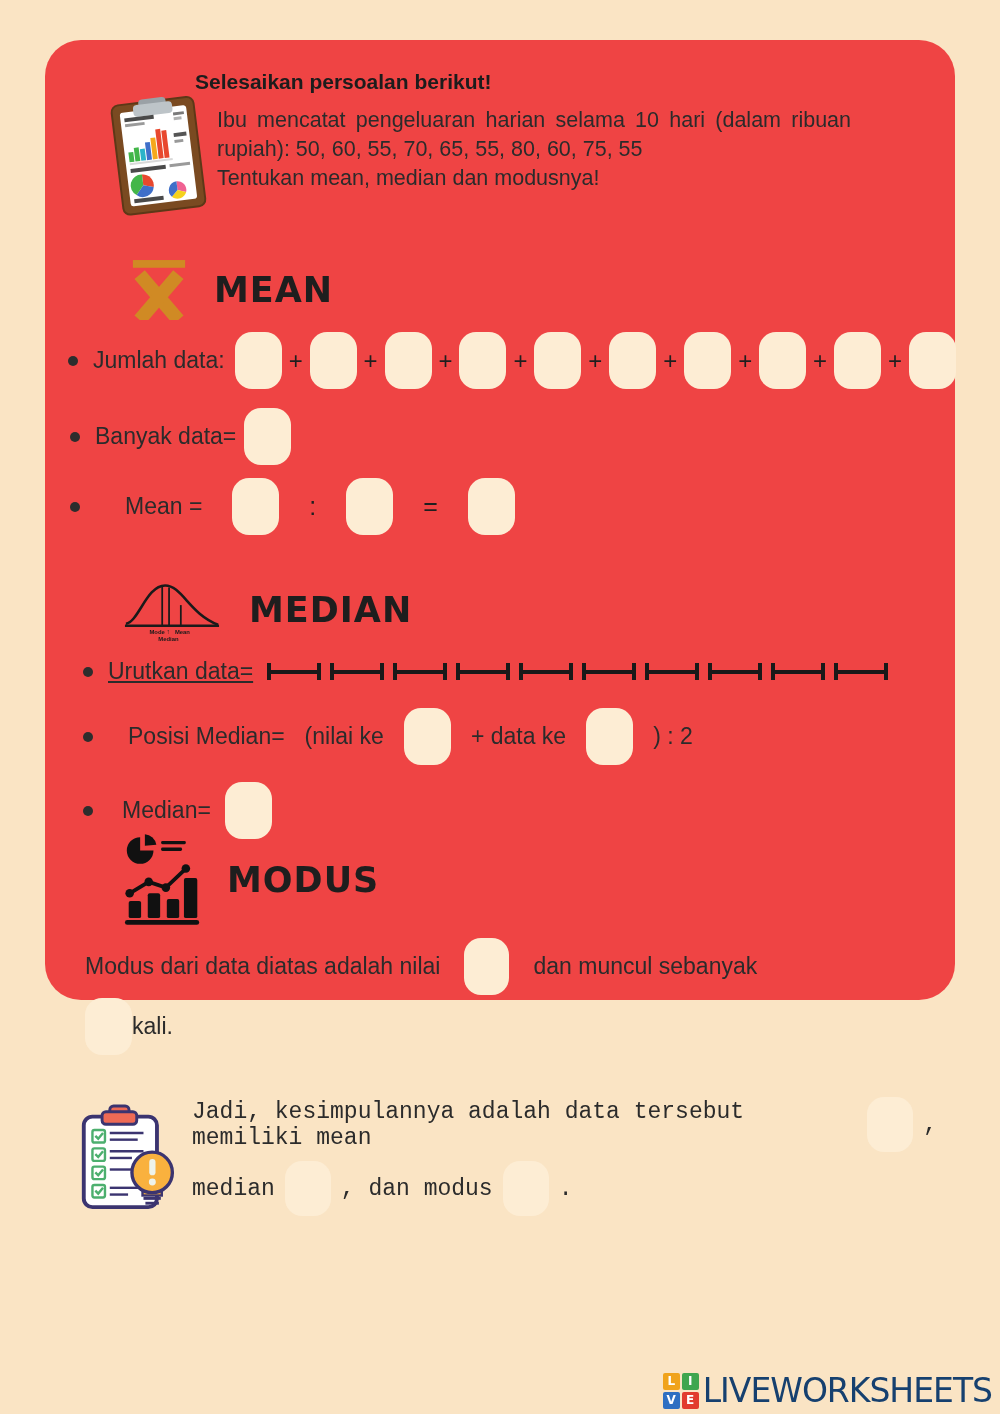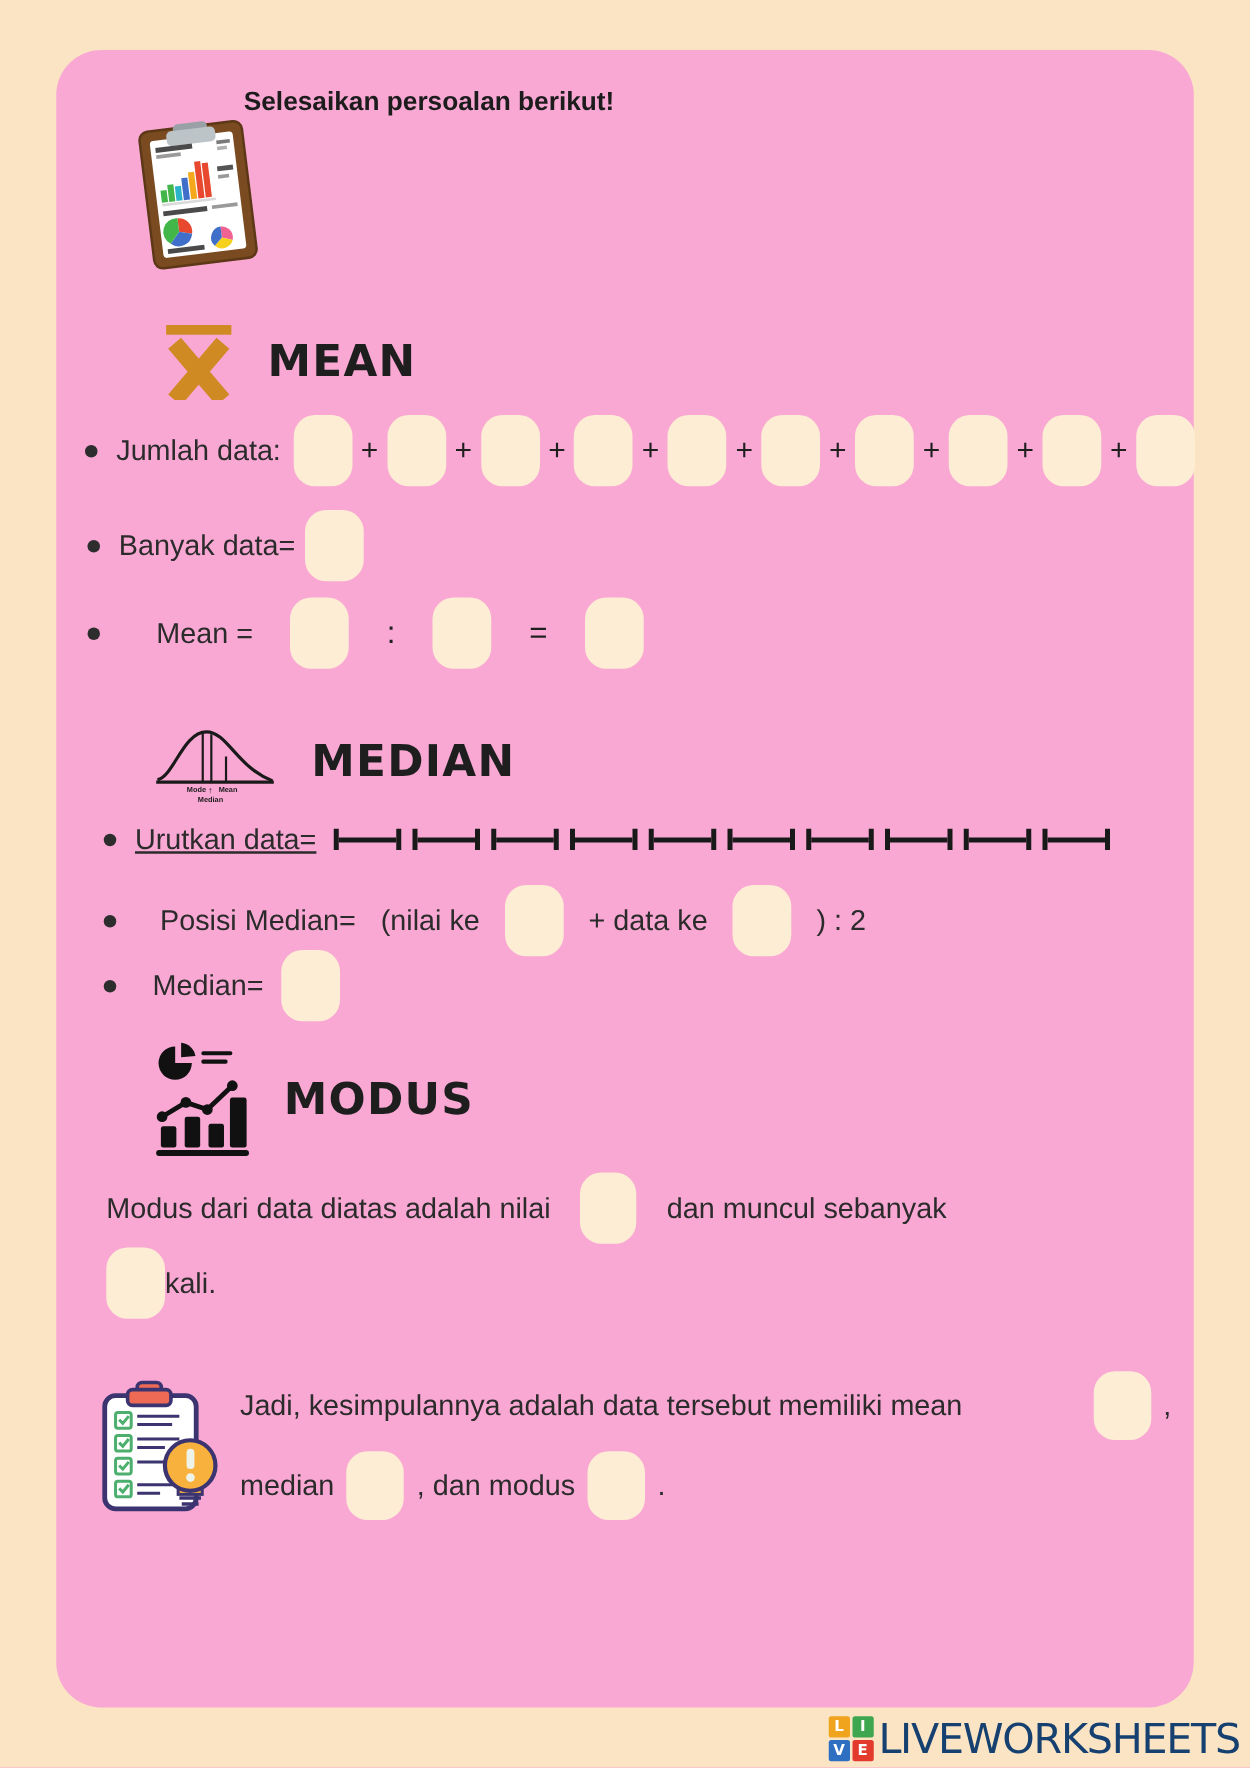--- a/index.html
+++ b/index.html
@@ -7,22 +7,22 @@
   body {
     position:relative;
     background:#fae4c4;
     font-family:"Liberation Sans", sans-serif;
     color:#2d2d2d;
     overflow:hidden;
   }
   .card {
     position:absolute;
     left:45px; top:40px;
-    width:910px; height:1326px;
-    background:#f9a8d4;
+    width:910px; height:960px;
+    background:#ef4444;
     border-radius:36px;
   }
   
   .header-title {
     position:absolute; left:150px; top:30px;
     font-size:21px; font-weight:bold; color:#1c1c1c;
   }
   .header-icon { position:absolute; left:58px; top:48px; }
   .header-para {
     position:absolute; left:172px; top:66px; width:634px;
@@ -52,27 +52,27 @@
   .row-banyak  { left:25px; top:368px; }
   .row-meaneq  { left:25px; top:438px; gap:30px; }
   .row-urutkan { left:38px; top:618px;text-decoration:underline; }
   .row-urutkan .segments { display:flex; align-items:center; gap:9px; margin-left:14px; }
   .segment {
     width:54px; height:17px;
     border-left:4px solid #191919; border-right:4px solid #191919;
     background:linear-gradient(#191919,#191919) center / 100% 4px no-repeat;
   }
   .row-posisi  { left:38px; top:668px; gap:20px; }
-  .row-medianeq{ left:38px; top:720px; gap:14px; }
+  .row-medianeq{ left:38px; top:742px; gap:14px; }
   
   .modus-p1 { left:40px; top:898px; gap:24px; }
   .modus-p2 { left:40px; top:958px; }
   
   .conclusion { position:absolute; left:33px; top:1048px; display:flex; align-items:center; }
-  .conclusion-text { margin-left:10px; width:745px; font-size:23px; color:#2b2b2b; }
+  .conclusion-text { margin-left:10px; width:745px; font-size:23px; color:#2b2b2b;font-family:Liberation Mono, monospace; }
   .conclusion-text .cline { display:flex; align-items:center; gap:10px; margin:9px 0; }
   .conclusion-text .cline.first { justify-content:space-between; }
   .conclusion-text .grp { display:flex; align-items:center; gap:10px; }
   
   .footer {
     position:absolute; right:8px; bottom:4px;
     display:flex; align-items:center; gap:4px;
   }
   .logo-grid {
     display:grid; grid-template-columns:17px 17px; grid-auto-rows:17px; gap:2px;
@@ -122,20 +122,24 @@
         <path d="M37,97 L47.3,100 A11 11 0 0 1 29,106 Z" fill="#3f6fc9"></path>
         <path d="M37,97 L29,106 A11 11 0 0 1 37,86 Z" fill="#43b649"></path>
         <path d="M71,106 L71,97 A9 9 0 0 1 79.5,109 Z" fill="#f06292"></path>
         <path d="M71,106 L79.5,109 A9 9 0 0 1 64.5,112 Z" fill="#f5d11c"></path>
         <path d="M71,106 L64.5,112 A9 9 0 0 1 71,97 Z" fill="#3f6fc9"></path>
         <rect x="26" y="110" width="30" height="4" fill="#4a4a4a"></rect>
       </g>
     </svg>
   </div>
 
+  <div class="header-para">
+    <div>Ibu mencatat pengeluaran harian selama 10 hari (dalam ribuan rupiah): 50, 60, 55, 70, 65, 55, 80, 60, 75, 55</div>
+    <div class="instr">Tentukan mean, median dan modusnya!</div>
+  </div>
 
   <div class="sec-head mean-head">
     <span>
       <svg width="58" height="60" viewBox="0 0 60 62">
         <rect x="3" y="0" width="54" height="8" fill="#d08a24"></rect>
         <path d="M10,15 L50,62" stroke="#d08a24" stroke-width="14"></path>
         <path d="M50,15 L10,62" stroke="#d08a24" stroke-width="14"></path>
       </svg>
     </span>
     <span class="sec-title">MEAN</span>

